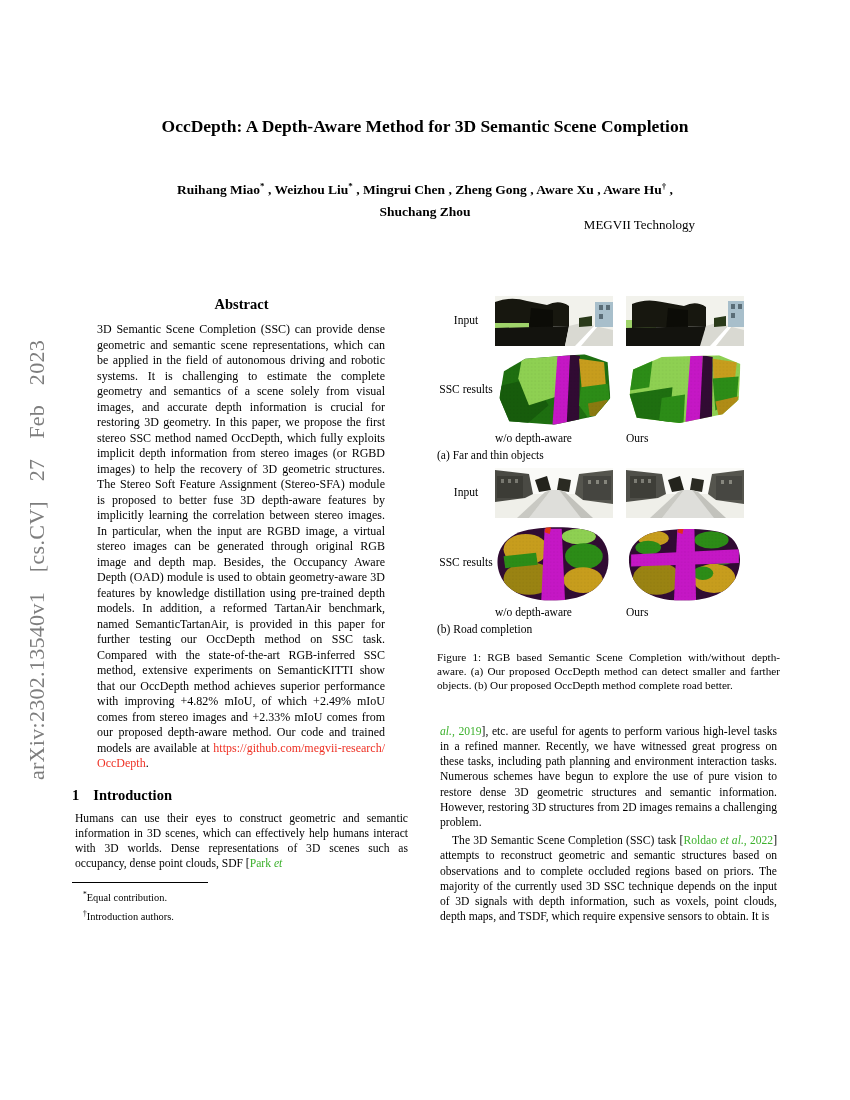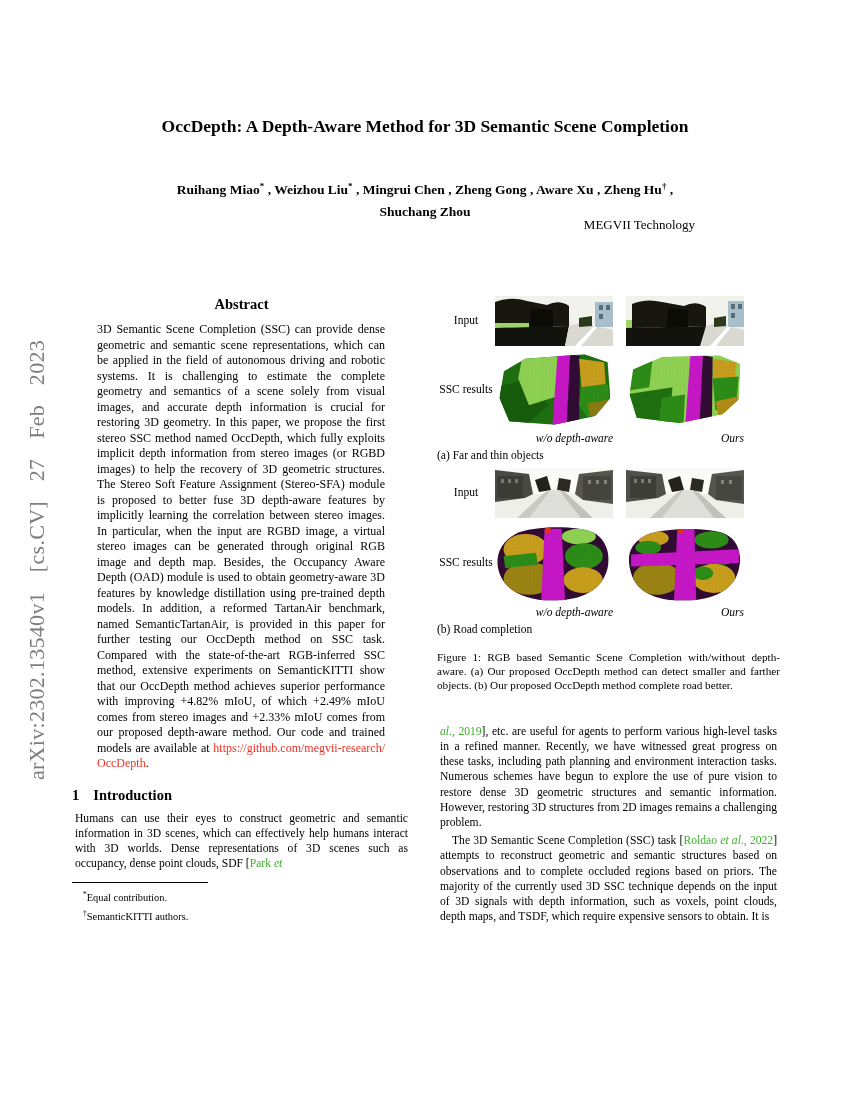--- a/index.html
+++ b/index.html
@@ -37,21 +37,21 @@
   .fn{text-indent:11px;}
   .fn sup{font-size:7.5px;}
 
   
   .figrow{display:flex;align-items:center;}
   .rowlabel{width:58px;text-align:center;font-size:11.5px;line-height:13.5px;flex:0 0 58px;}
   .imgcell{width:118px;margin-right:13px;}
   .imgcell:last-child{margin-right:0;}
   .imgcell svg{display:block;width:118px;}
   .collabels{display:flex;margin-left:58px;margin-top:2px;}
-  .collabels div{width:118px;margin-right:13px;text-align:right;font-size:11.5px;font-style:italic;}
+  .collabels div{width:118px;margin-right:13px;text-align:left;font-size:11.5px;}
   .collabels div:last-child{margin-right:0;}
   .subcap{text-align:left;font-size:11.5px;margin:5px 0 7px 0;}
   .figcaption{margin-top:16px;font-size:11.2px;line-height:13.9px;text-align:justify;}
   .p1{margin-top:31px;}
   .p2{margin-top:3px;text-indent:12px;}
   .mt3{margin-top:3px;}
   .mt4{margin-top:4px;}
 </style>
 </head>
 <body>
@@ -61,38 +61,38 @@
   <div class="arxiv">arXiv:2302.13540v1 [cs.CV] 27 Feb 2023</div>
 
   <div class="title">OccDepth: A Depth-Aware Method for 3D Semantic Scene Completion</div>
 
   <div class="authors">
     <span><span>Ruihang Miao</span><sup>*</sup><span> ,  </span></span>
     <span><span>Weizhou Liu</span><sup>*</sup><span> ,  </span></span>
     <span><span>Mingrui Chen</span><sup></sup><span> ,  </span></span>
     <span><span>Zheng Gong</span><sup></sup><span> ,  </span></span>
     <span><span>Aware Xu</span><sup></sup><span> ,  </span></span>
-    <span><span>Zheng Hu</span><sup>†</sup><span> ,  </span></span>
+    <span><span>Aware Hu</span><sup>†</sup><span> ,  </span></span>
     <span><span>Shuchang Zhou</span><sup></sup><span></span></span>
   </div>
 
   <div class="affiliation">MEGVII Technology</div>
 
   <div class="col-left">
     <div class="abstract-h">Abstract</div>
     <div class="abstract-body"><span>3D Semantic Scene Completion (SSC) can provide dense geometric and semantic scene representations, which can be applied in the field of autonomous driving and robotic systems. It is challenging to estimate the complete geometry and semantics of a scene solely from visual images, and accurate depth information is crucial for restoring 3D geometry. In this paper, we propose the first stereo SSC method named OccDepth, which fully exploits implicit depth information from stereo images (or RGBD images) to help the recovery of 3D geometric structures. The Stereo Soft Feature Assignment (Stereo-SFA) module is proposed to better fuse 3D depth-aware features by implicitly learning the correlation between stereo images. In particular, when the input are RGBD image, a virtual stereo images can be generated through original RGB image and depth map. Besides, the Occupancy Aware Depth (OAD) module is used to obtain geometry-aware 3D features by knowledge distillation using pre-trained depth models. In addition, a reformed TartanAir benchmark, named SemanticTartanAir, is provided in this paper for further testing our OccDepth method on SSC task. Compared with the state-of-the-art RGB-inferred SSC method, extensive experiments on SemanticKITTI show that our OccDepth method achieves superior performance with improving +4.82% mIoU, of which +2.49% mIoU comes from stereo images and +2.33% mIoU comes from our proposed depth-aware method. Our code and trained models are available at </span><a class="url" href="#">https://github.com/megvii-research/OccDepth</a><span>.</span></div>
 
     <div class="section-h"><span class="secnum">1</span><span>Introduction</span></div>
 
     <p class="para"><span>Humans can use their eyes to construct geometric and semantic information in 3D scenes, which can effectively help humans interact with 3D worlds. Dense representations of 3D scenes such as occupancy, dense point clouds, SDF [</span><a href="#" class="cite"><span>Park </span><span class="it">et</span></a></p>
 
     <div class="fnblock">
       <div class="fnrule"></div>
       <div class="fn"><sup>*</sup><span>Equal contribution.</span></div>
-      <div class="fn"><sup>†</sup><span>SemanticKITTI authors.</span></div>
+      <div class="fn"><sup>†</sup><span>Introduction authors.</span></div>
     </div>
   </div>
 
   <div class="col-right">
 
     <div class="figrow mt3">
       <div class="rowlabel">Input</div>
       <div class="imgcell">
         <svg viewBox="0 0 118 50">
           <rect width="118" height="50" fill="#f2f2ec"></rect>

